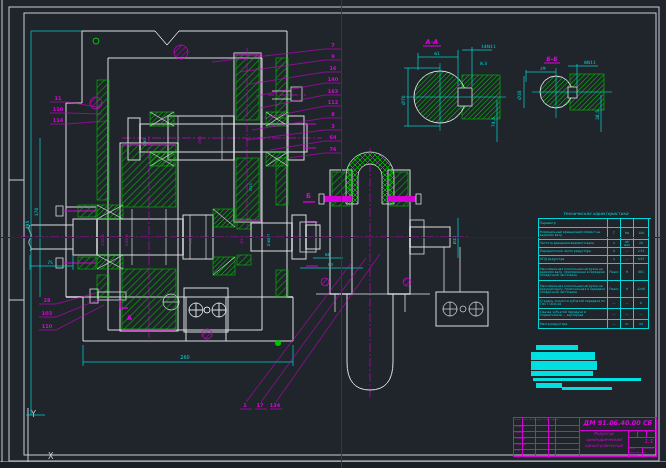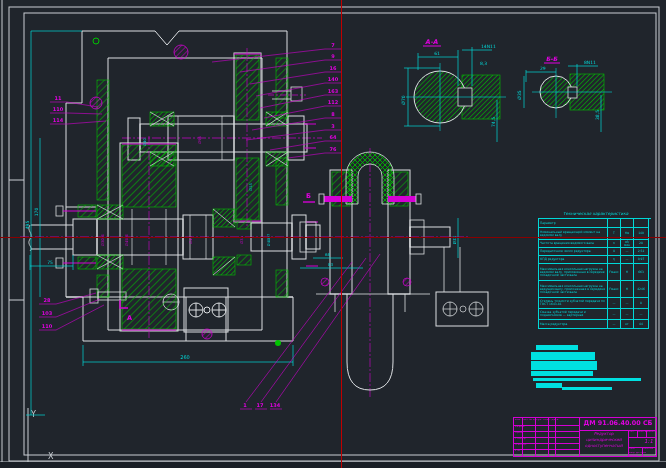--- a/index.html
+++ b/index.html
@@ -17,21 +17,21 @@
       padding:0 1px;display:flex;align-items:center;}
   .tc.c{justify-content:center;text-align:center;}
   .h8{height:8px}.h11{height:11px}.h7{height:7px}.h16{height:16px}.h10{height:10px}
   
   .note{position:absolute;background:#00e0e0;z-index:5;}
   
   .tb{left:513px;top:417px;width:142px;height:38px;border:1px solid #d400d4;
       color:#e000e0;font-size:2.6px;line-height:1;}
   .tb .vl,.tb .hl{position:absolute;background:#d400d4;}
   .tb .cell{position:absolute;overflow:hidden;}
-  .docnum{font-size:6.4px;font-weight:bold;text-align:center;}
+  .docnum{font-size:6.4px;font-style:italic;font-weight:bold;text-align:center;}
   .tname{font-size:4px;font-style:italic;text-align:center;line-height:1.15;}
   .scale{font-size:5.5px;font-style:italic;text-align:center;}
   
   .chh{position:absolute;left:0;top:237px;width:666px;height:1px;background:#8a0000;z-index:8;}
   .chv{position:absolute;left:341px;top:0;width:1px;height:468px;background:#c00000;z-index:8;}
   .statusbar{position:absolute;left:0;top:462px;width:666px;height:6px;background:#1a1f26;z-index:2;}
 </style>
 </head>
 <body>
 

